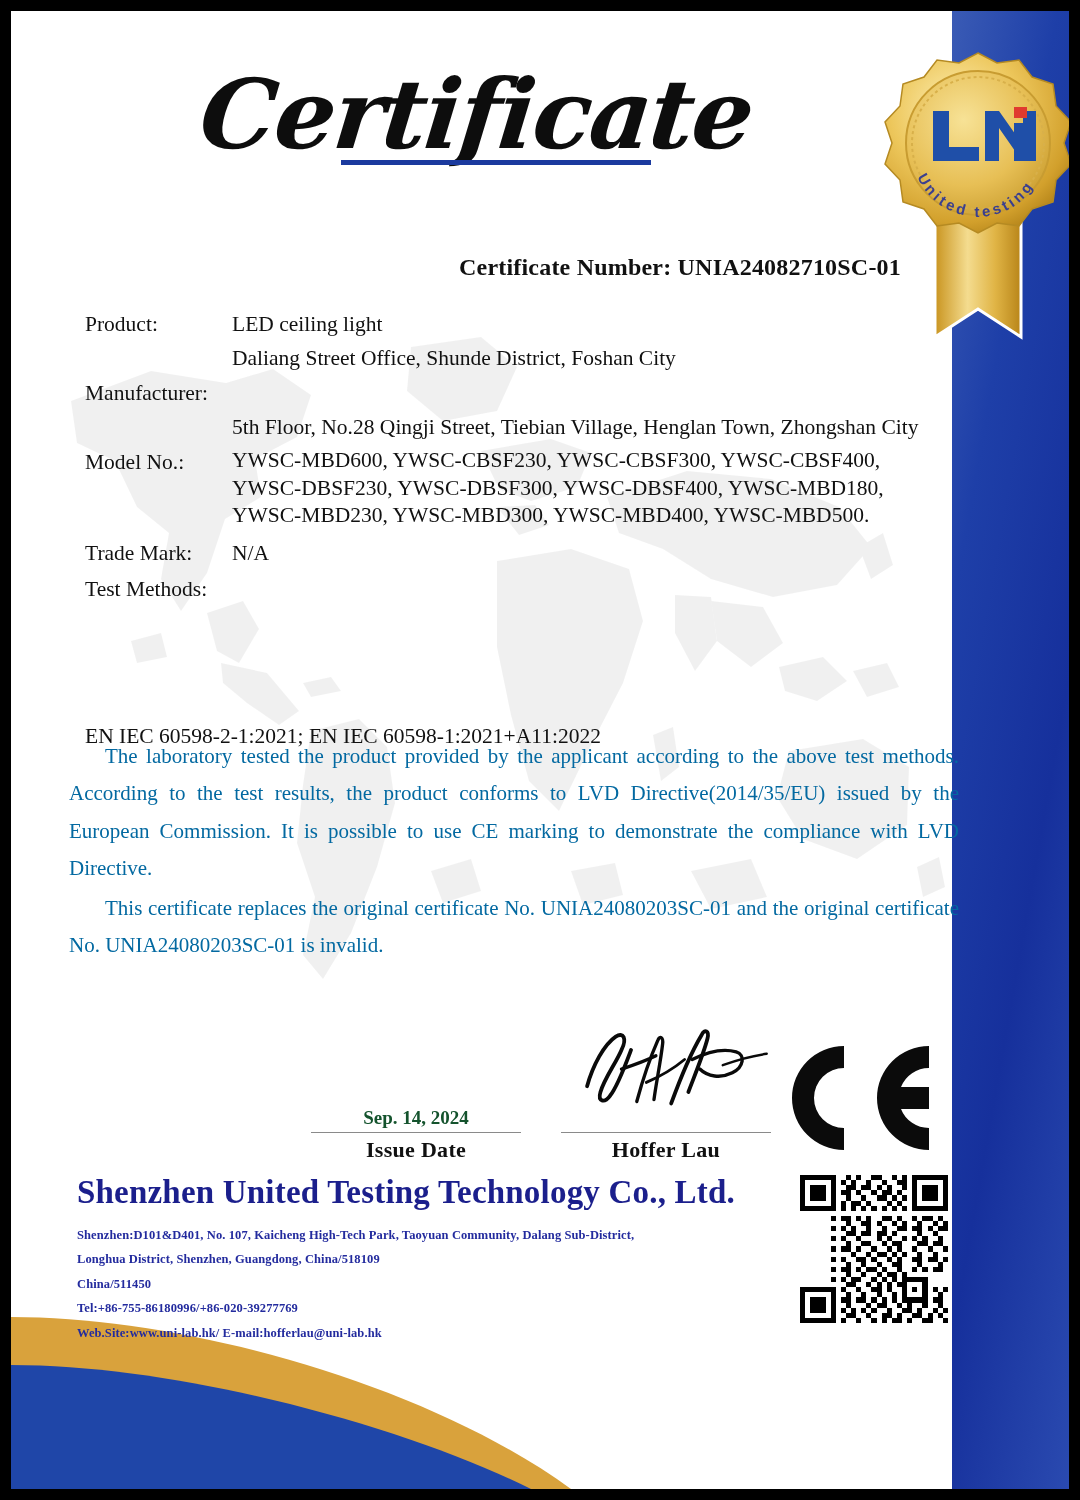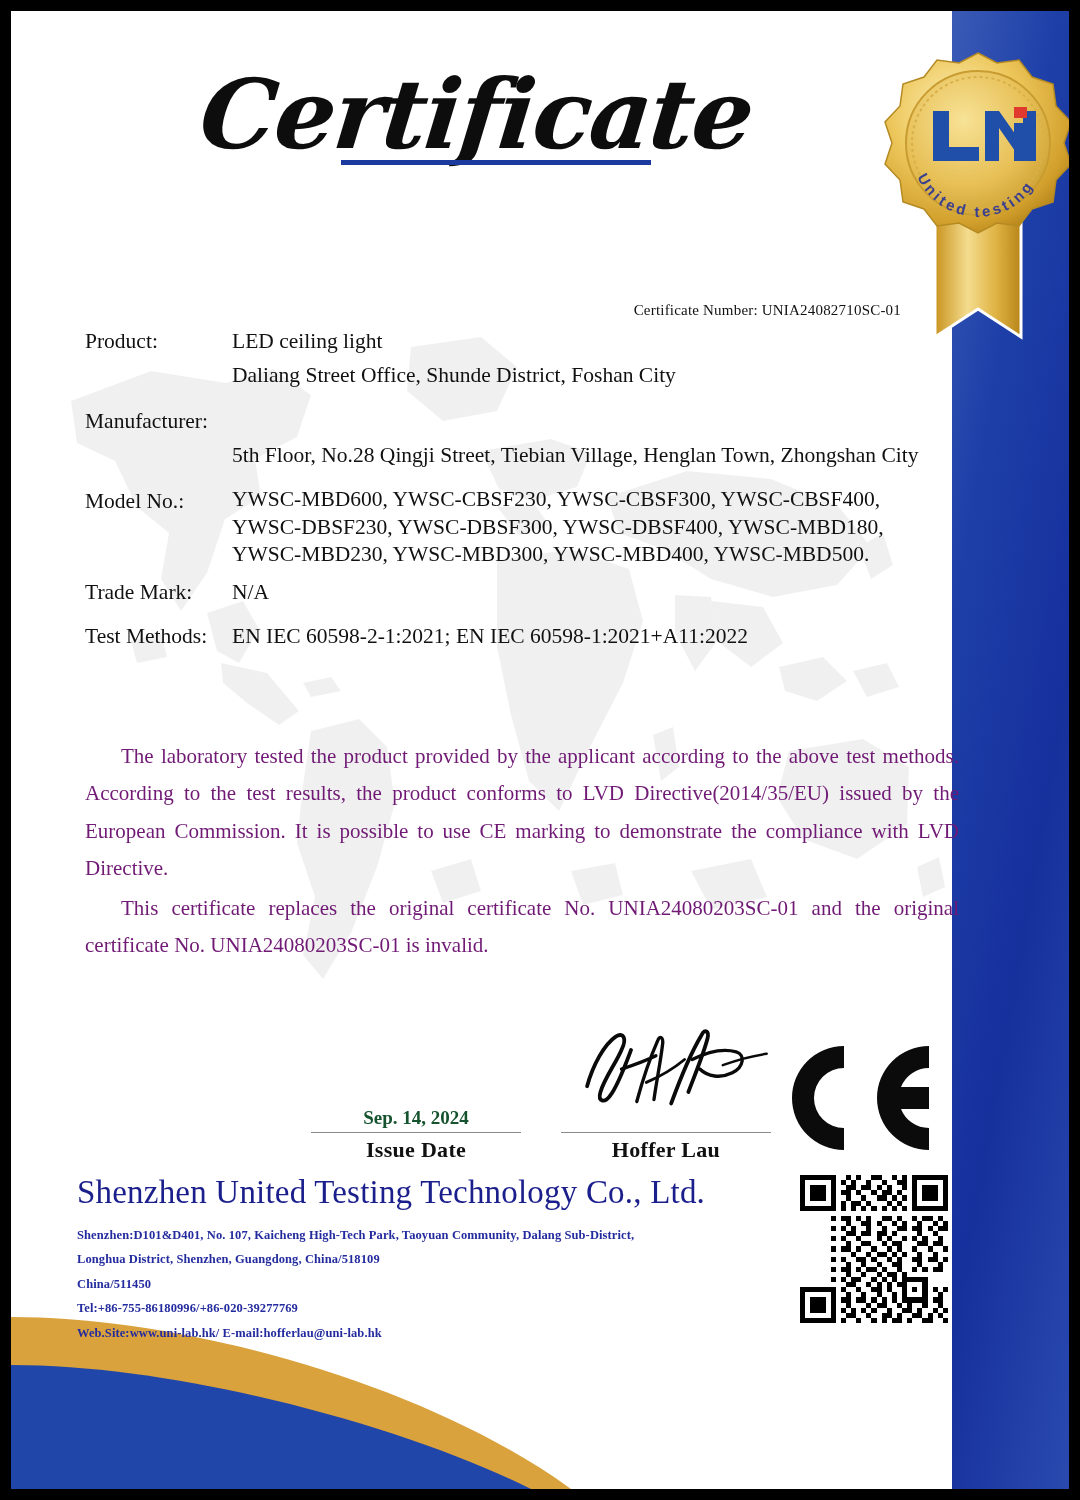--- a/index.html
+++ b/index.html
@@ -90,41 +90,39 @@
     transform: translateX(20px);
   }
 
   
   .cert-number {
     position: absolute;
     left: 0;
     top: 243px;
     width: 890px;
     text-align: right;
-    font-weight: 400;
-    font-size: 15px;
+    font-weight: 700;
+    font-size: 24px;
     color: #111;
     letter-spacing: 0.2px;
     z-index: 4;
-    margin-top: 48px;
   }
 
   
   .details {
     position: absolute;
     left: 74px;
     top: 298px;
     width: 860px;
     z-index: 3;
   }
   .det-row {
     display: flex;
     align-items: flex-start;
     margin-bottom: 5px;
-    margin-top: 17px;
   }
   .det-label {
     width: 147px;
     flex: 0 0 147px;
     font-size: 21.5px;
     color: #111;
     line-height: 1.42;
   }
   .det-value {
     flex: 1;
@@ -144,25 +142,25 @@
   
   .body-text {
     position: absolute;
     left: 58px;
     top: 727px;
     width: 890px;
     z-index: 3;
   }
   .para {
     font-size: 21px;
-    color: #701a75;
+    color: #0369a1;
     line-height: 1.78;
     text-align: justify;
     text-indent: 36px;
-    margin: 0 0 2px 16px;
+    margin: 0 0 2px 0;
   }
 
   
   .sigs {
     position: absolute;
     left: 300px;
     top: 1018px;
     width: 460px;
     display: flex;
     gap: 40px;
@@ -231,20 +229,21 @@
     left: 66px;
     top: 1163px;
     width: 700px;
     z-index: 4;
   }
   .company-name {
     font-size: 33px;
     color: #1b1f8c;
     letter-spacing: 0.2px;
     margin-bottom: 12px;
+    font-weight: bold;
   }
   .addr-line {
     font-size: 12.5px;
     color: #232b9e;
     font-weight: 700;
     line-height: 1.95;
     letter-spacing: 0.1px;
     text-align: justify;
   }
   .addr-line.nojust { text-align: left; }
@@ -389,21 +388,21 @@
       <div class="det-row">
         <div class="det-label">Model No.:</div>
         <div class="det-value tight">YWSC-MBD600, YWSC-CBSF230, YWSC-CBSF300, YWSC-CBSF400, YWSC-DBSF230, YWSC-DBSF300, YWSC-DBSF400, YWSC-MBD180, YWSC-MBD230, YWSC-MBD300, YWSC-MBD400, YWSC-MBD500.</div>
       </div>
 
       <div class="det-row" style="margin-top:8px;">
         <div class="det-label">Trade Mark:</div>
         <div class="det-value">N/A</div>
       </div>
 
-      <div class="det-row" style="margin-top:14px;">
+      <div class="det-row" style="margin-top:6px;flex-direction:column;">
         <div class="det-label">Test Methods:</div>
         <div class="det-value">EN IEC 60598-2-1:2021; EN IEC 60598-1:2021+A11:2022</div>
       </div>
     </div>
 
     <div class="body-text">
       <p class="para">The laboratory tested the product provided by the applicant according to the above test methods. According to the test results, the product conforms to LVD Directive(2014/35/EU) issued by the European Commission. It is possible to use CE marking to demonstrate the compliance with LVD Directive.</p>
       <p class="para">This certificate replaces the original certificate No. UNIA24080203SC-01 and the original certificate No. UNIA24080203SC-01 is invalid.</p>
     </div>
 

